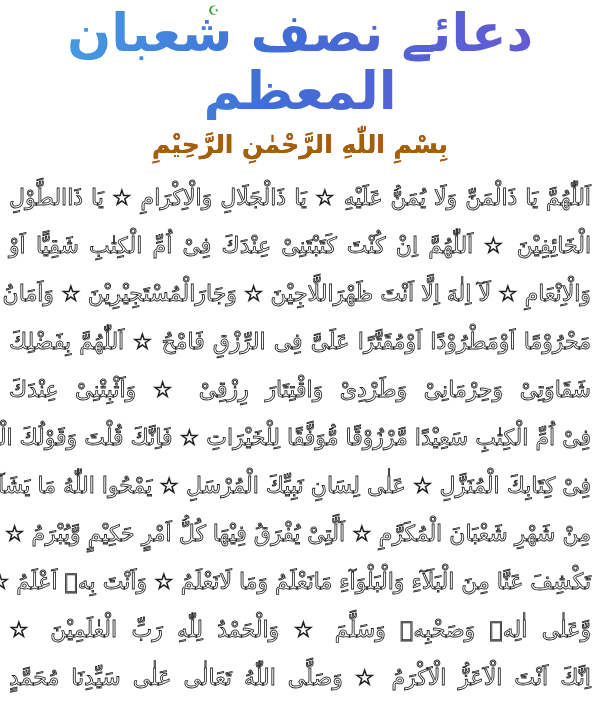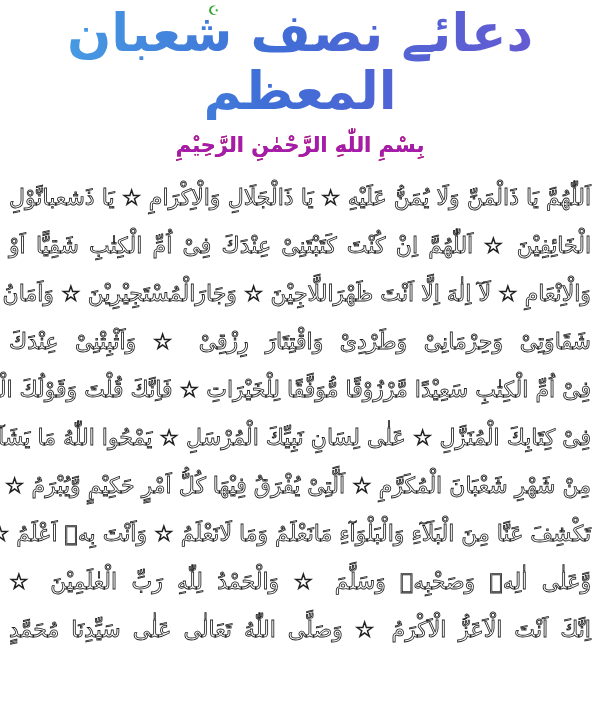--- a/index.html
+++ b/index.html
@@ -41,24 +41,24 @@
     position: absolute;
     top: 4px;
     left: 208px; 
     font-size: 13px;
     color: #2fa32c;
     line-height: 1;
   }
   .bismillah {
     direction: rtl;
     text-align: center;
-    font-size: 21px;
+    font-size: 25px;
     line-height: 50px;
     font-weight: bold;
-    color: #a21caf;
+    color: #a16207;
     text-shadow: 0 0 0.5px #d81e10;
   }
   .dua {
     padding: 0 9px;
     margin-top: 4px;
   }
   .line {
     direction: rtl;
     unicode-bidi: plaintext;
     text-align: justify;
@@ -83,23 +83,24 @@
 
 <div class="page">
 
   <div class="header">
     <span class="crescent">☪</span>
     <div class="title">دعائے نصف شعبان المعظم</div>
     <div class="bismillah">بِسْمِ اللّٰهِ الرَّحْمٰنِ الرَّحِيْمِ</div>
   </div>
 
   <div class="dua">
-    <div class="line">اَللّٰهُمَّ يَا ذَالْمَنِّ وَلَا يُمَنُّ عَلَيْهِ ☆ يَا ذَالْجَلَالِ وَالْاِكْرَامِ ☆ يَا ذَشعبانَّوْلِ</div>
+    <div class="line">اَللّٰهُمَّ يَا ذَالْمَنِّ وَلَا يُمَنُّ عَلَيْهِ ☆ يَا ذَالْجَلَالِ وَالْاِكْرَامِ ☆ يَا ذَاالطَّوْلِ</div>
     <div class="line">الْخَائِفِيْنَ ☆ اَللّٰهُمَّ اِنْ كُنْتَ كَتَبْتَنِىْ عِنْدَكَ فِىْ اُمِّ الْكِتٰبِ شَقِيًّا اَوْ</div>
     <div class="line">وَالْاِنْعَامِ ☆ لَآ اِلٰهَ اِلَّا اَنْتَ ظَهْرَاللَّاجِيْنَ ☆ وَجَارَالْمُسْتَجِيْرِيْنَ ☆ وَاَمَانُ</div>
+    <div class="line">مَحْرُوْمًا اَوْمَطْرُوْدًا اَوْمُقَتَّرًا عَلَىَّ فِى الرِّزْقِ فَامْحُ ☆ اَللّٰهُمَّ بِفَضْلِكَ</div>
     <div class="line">شَقَاوَتِىْ وَحِرْمَانِىْ وَطَرْدِىْ وَاقْتِتَارَ رِزْقِىْ ☆ وَاَثْبِتْنِىْ عِنْدَكَ</div>
     <div class="line">فِىْ اُمِّ الْكِتٰبِ سَعِيْدًا مَّرْزُوْقًا مُّوَفَّقًا لِلْخَيْرَاتِ ☆ فَاِنَّكَ قُلْتَ وَقَوْلُكَ الْحَقُّ</div>
     <div class="line">فِىْ كِتَابِكَ الْمُنَزَّلِ ☆ عَلٰى لِسَانِ نَبِيِّكَ الْمُرْسَلِ ☆ يَمْحُوا اللّٰهُ مَا يَشَآءُ</div>
     <div class="line">مِنْ شَهْرِ شَعْبَانَ الْمُكَرَّمِ ☆ اَلَّتِىْ يُفْرَقُ فِيْهَا كُلُّ اَمْرٍ حَكِيْمٍ وَّيُبْرَمُ ☆ اَنْ</div>
     <div class="line">تَكْشِفَ عَنَّا مِنَ الْبَلَآءِ وَالْبَلْوَآءِ مَانَعْلَمُ وَمَا لَانَعْلَمُ ☆ وَاَنْتَ بِهٖ اَعْلَمُ ☆</div>
     <div class="line">وَّعَلٰى اٰلِهٖ وَصَحْبِهٖ وَسَلَّمَ ☆ وَالْحَمْدُ لِلّٰهِ رَبِّ الْعٰلَمِيْنَ ☆</div>
     <div class="line">اِنَّكَ اَنْتَ الْاَعَزُّ الْاَكْرَمُ ☆ وَصَلَّى اللّٰهُ تَعَالٰى عَلٰى سَيِّدِنَا مُحَمَّدٍ</div>
   </div>
 
 </div>

